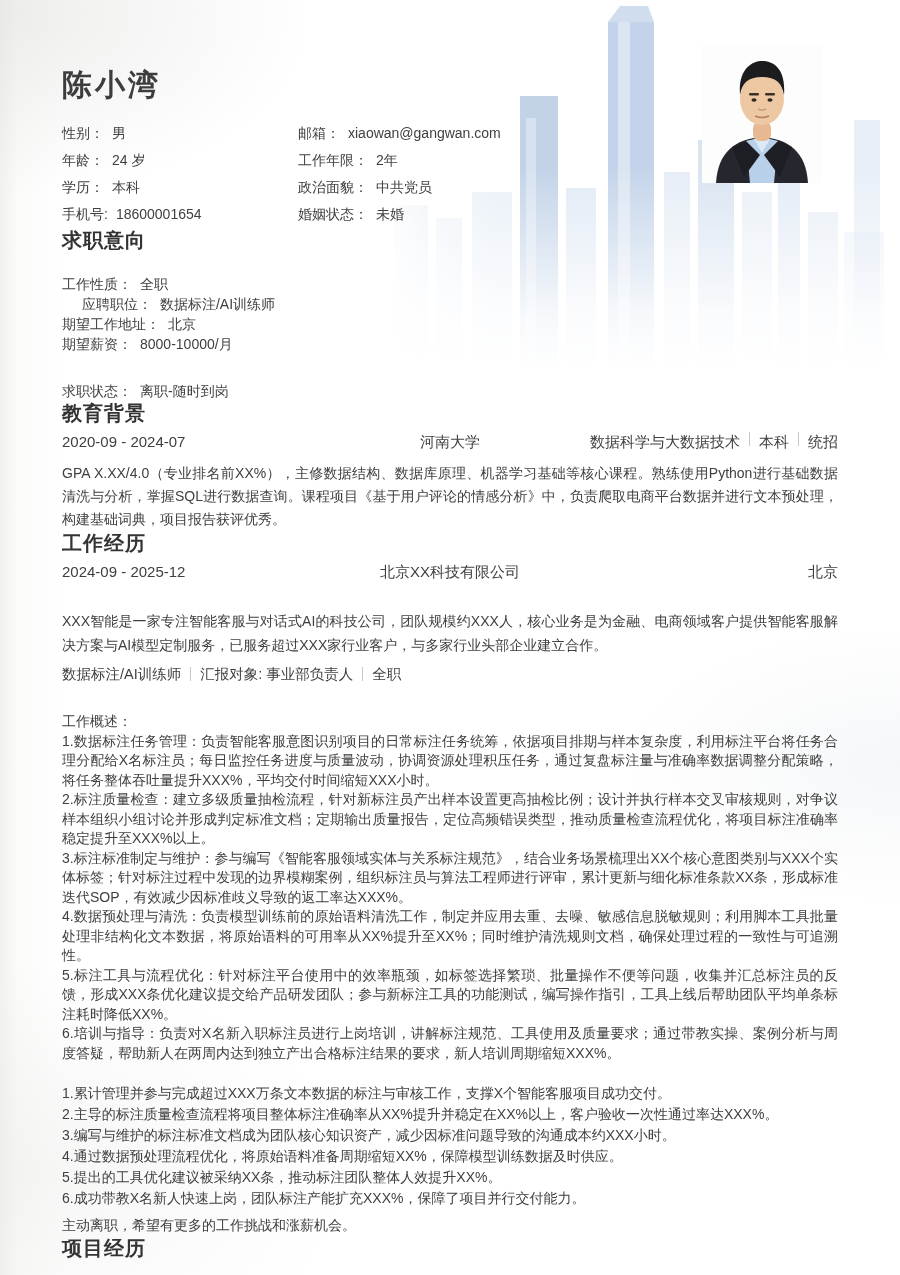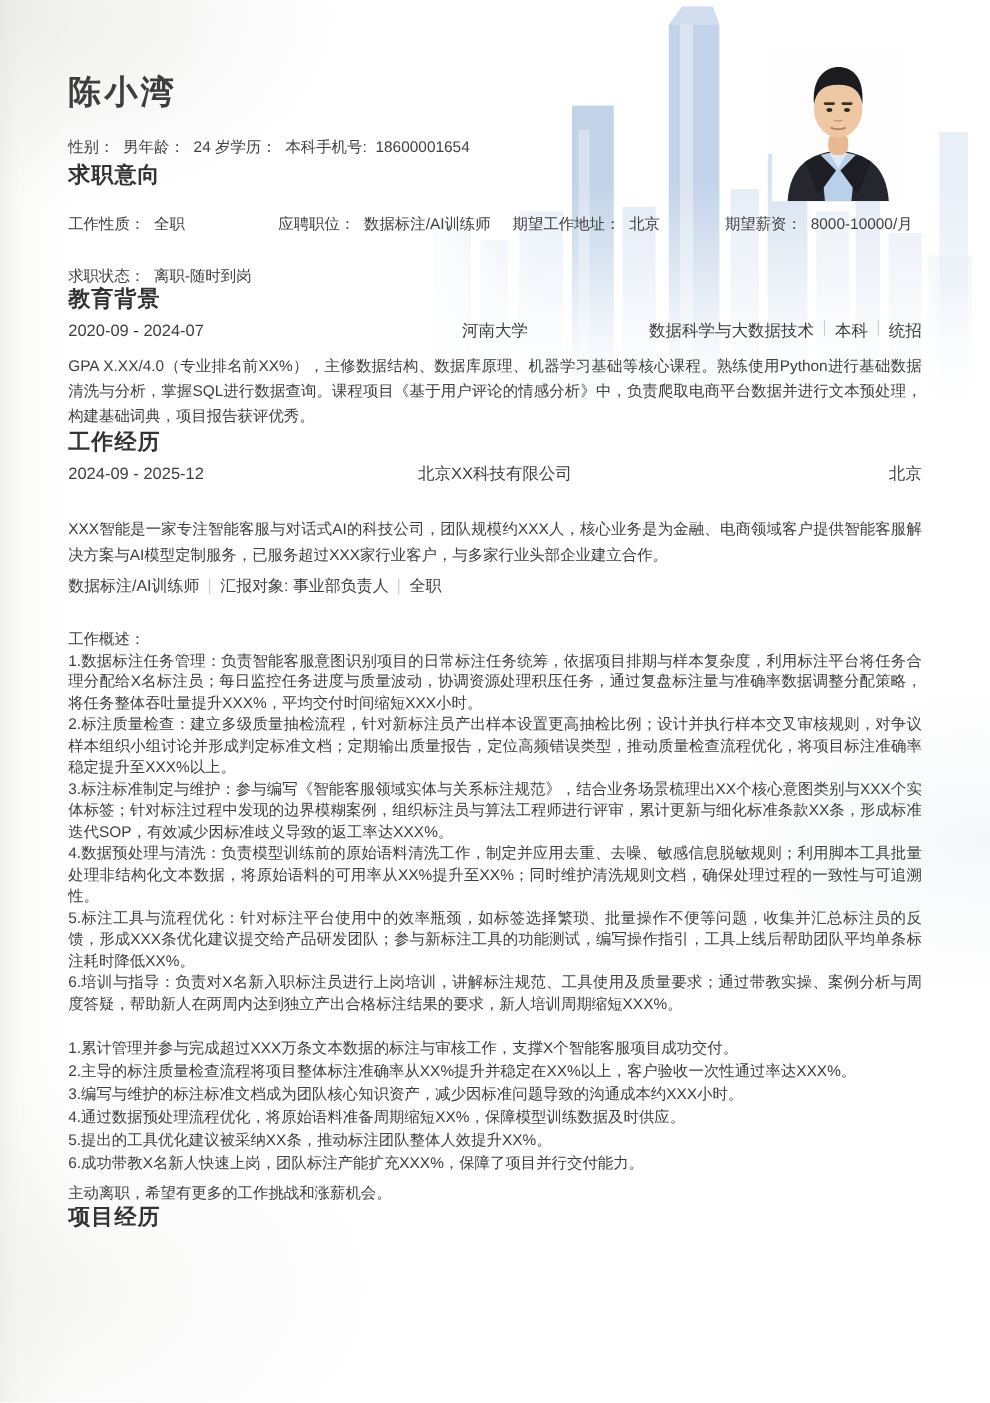--- a/index.html
+++ b/index.html
@@ -26,27 +26,27 @@
       linear-gradient(to bottom, rgba(255,255,255,0) 45%, rgba(255,255,255,.85) 85%, #fff 100%),
       linear-gradient(to right, #fff 0, rgba(255,255,255,0) 22%);
   }
   
   .photo{position:absolute;left:702px;top:43px;width:120px;height:140px;z-index:3;background:#fff;}
   .photo svg{display:block;}
   
   .content{position:relative;z-index:2;padding:68px 62px 0 62px;}
   h1.name{margin:0;font-size:30px;line-height:34px;font-weight:700;color:#3d3d3d;letter-spacing:3px;}
   .info-grid{display:flex;margin-top:18px;}
-  .info-col{display:flex;flex-direction:row;}
+  .info-col{display:flex;flex-direction:column;}
   .info-col-left{width:236px;}
   .kv{font-size:14px;line-height:27px;color:#404040;white-space:nowrap;}
   .kv .kv-value{margin-left:8px;}
   h2.sec{margin:0;font-size:20px;line-height:24px;font-weight:700;color:#333;letter-spacing:1px;}
   .sec-intent{margin-top:24px;}
-  .intent-row{display:flex;margin-top:22px;font-size:14px;line-height:20px;}
+  .intent-row{display:flex;margin-top:22px;font-size:14px;line-height:20px;flex-direction:column;}
   .intent-row .kv{line-height:20px;}
   .intent-row .kv:nth-child(1){width:171px;}
   .intent-row .kv:nth-child(2){width:233px;text-align:center;}
   .intent-row .kv:nth-child(3){width:193px;}
   .intent-row2{margin-top:27px;}
   .sec-edu{margin-top:22px;}
   .triple-row{display:grid;grid-template-columns:1fr auto 1fr;align-items:baseline;margin-top:7px;font-size:15px;line-height:20px;color:#3f3f3f;}
   .triple-row .t-left{justify-self:start;}
   .triple-row .t-center{justify-self:center;}
   .triple-row .t-right{justify-self:end;display:flex;align-items:flex-start;}
@@ -123,20 +123,26 @@
 
     <h1 class="name">陈小湾</h1>
 
     <div class="info-grid">
       <div class="info-col info-col-left">
           <div class="kv"><span class="kv-label">性别：</span><span class="kv-value">男</span></div>
           <div class="kv"><span class="kv-label">年龄：</span><span class="kv-value">24 岁</span></div>
           <div class="kv"><span class="kv-label">学历：</span><span class="kv-value">本科</span></div>
           <div class="kv"><span class="kv-label">手机号:</span><span class="kv-value">18600001654</span></div>
         </div>
+      <div class="info-col">
+          <div class="kv"><span class="kv-label">邮箱：</span><span class="kv-value">xiaowan@gangwan.com</span></div>
+          <div class="kv"><span class="kv-label">工作年限：</span><span class="kv-value">2年</span></div>
+          <div class="kv"><span class="kv-label">政治面貌：</span><span class="kv-value">中共党员</span></div>
+          <div class="kv"><span class="kv-label">婚姻状态：</span><span class="kv-value">未婚</span></div>
+        </div>
     </div>
 
     <section>
       <h2 class="sec sec-intent">求职意向</h2>
       <div class="intent-row">
           <div class="kv"><span class="kv-label">工作性质：</span><span class="kv-value">全职</span></div>
           <div class="kv"><span class="kv-label">应聘职位：</span><span class="kv-value">数据标注/AI训练师</span></div>
           <div class="kv"><span class="kv-label">期望工作地址：</span><span class="kv-value">北京</span></div>
           <div class="kv"><span class="kv-label">期望薪资：</span><span class="kv-value">8000-10000/月</span></div>
         </div>

